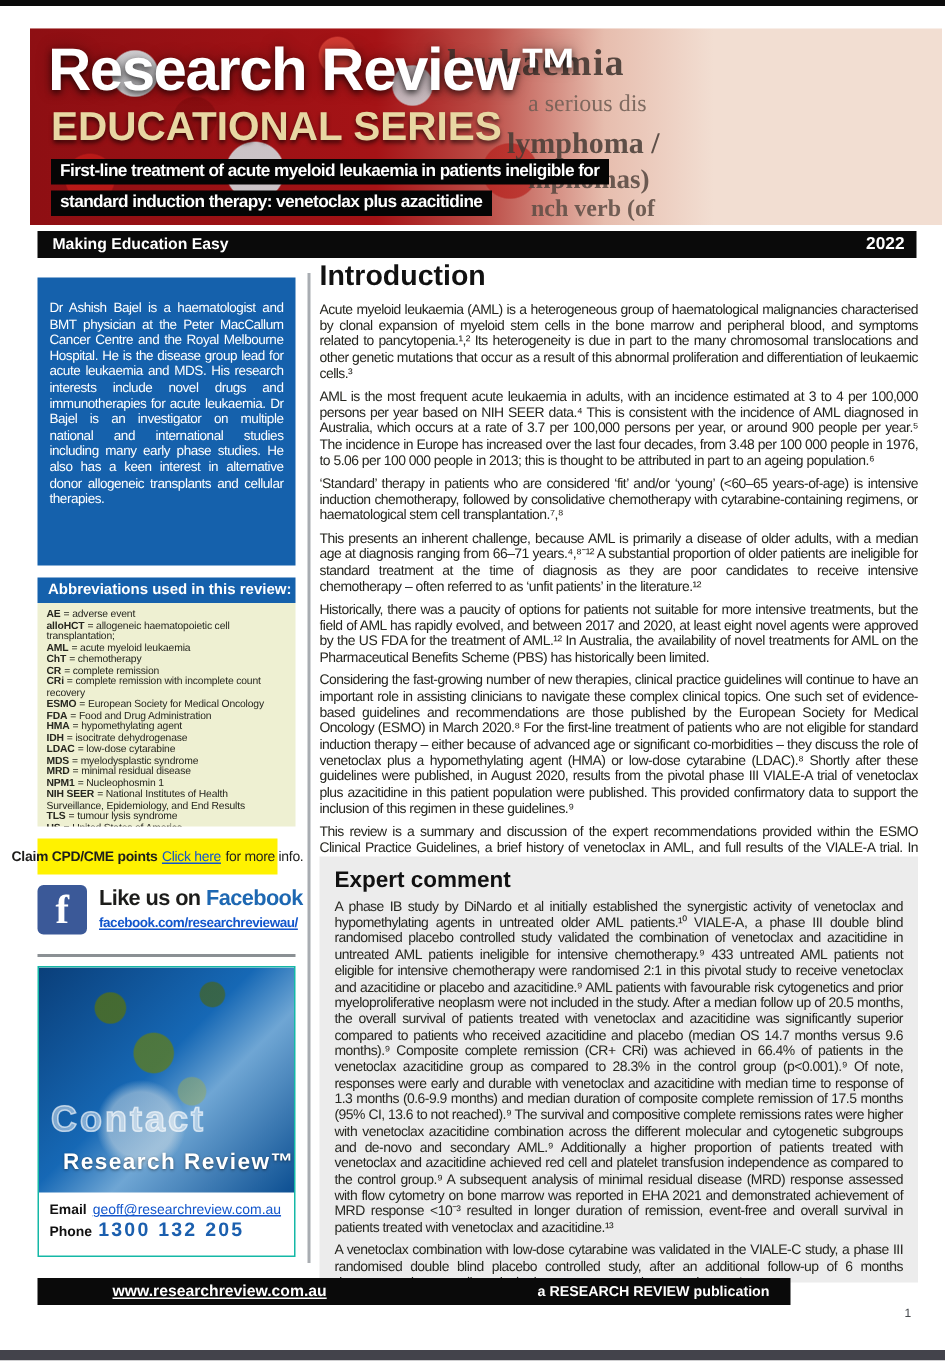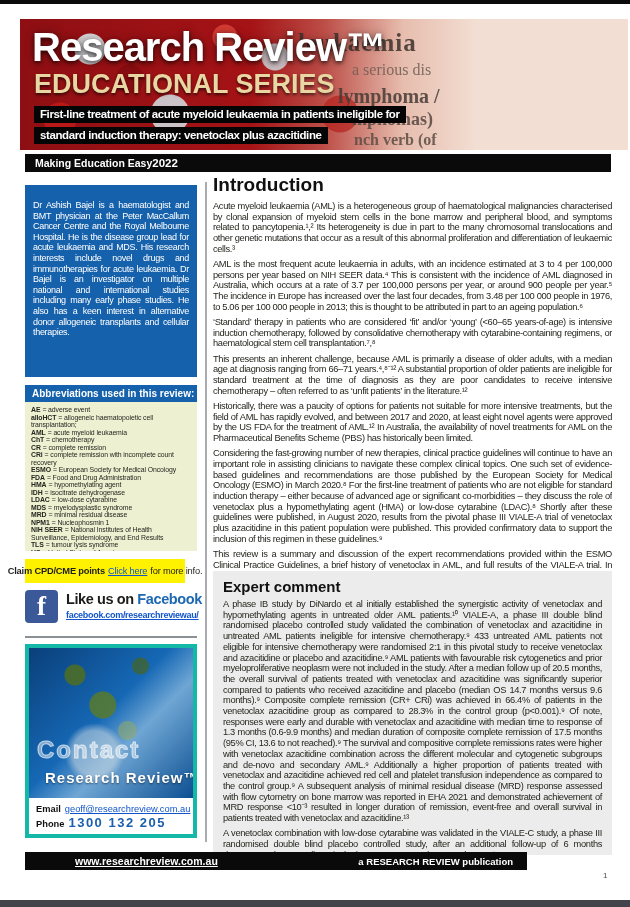--- a/index.html
+++ b/index.html
@@ -52,21 +52,21 @@
     background:#050505;color:#ffffff;font-weight:bold;
     font-size:11.5px;letter-spacing:-0.4px;
     padding:2px 6px 3px 6px;white-space:nowrap;
   }
   .title-band.l1{top:87px;}
   .title-band.l2{top:108px;}
 
   
   .edu-bar{
     left:25px;top:154px;width:586px;height:18px;background:#0a0a0a;
-    display:flex;align-items:center;justify-content:flex-start;
+    display:flex;align-items:center;justify-content:space-between;
     color:#fff;box-sizing:border-box;padding:0 8px 0 10px;
   }
   .edu-bar .tagline{font-size:10.5px;font-weight:bold;}
   .edu-bar .year{font-size:11.5px;font-weight:bold;}
 
   .footer-bar{
     left:25px;top:852px;width:502px;height:18px;background:#0a0a0a;
     display:flex;align-items:center;justify-content:space-between;
     color:#fff;box-sizing:border-box;padding:0 14px 0 50px;
   }
@@ -124,21 +124,21 @@
     font-family:"Liberation Serif",serif;
   }
   .fb-like{font-size:14.5px;font-weight:bold;letter-spacing:-0.4px;white-space:nowrap;}
   .fb-brand{color:#1e68b2;margin-top:36px;}
   .fb-url{font-size:9px;font-weight:bold;color:#1155cc;text-decoration:underline;letter-spacing:-0.3px;display:block;margin-top:2px;}
 
   .fb-divider{left:25px;top:636px;width:172px;height:2px;background:#8b9094;}
 
   .contact-box{
     left:25px;top:644px;width:172px;height:194px;background:#fff;
-    border:4px solid #14b8a6;box-sizing:border-box;overflow:hidden;
+    border:1px solid #14b8a6;box-sizing:border-box;overflow:hidden;
   }
   .contact-photo{
     width:100%;height:150px;position:relative;
     background:
       radial-gradient(circle at 28% 18%, rgba(78,110,32,0.85) 0 10px, rgba(78,110,32,0) 11px),
       radial-gradient(circle at 45% 38%, rgba(92,124,36,0.8) 0 13px, rgba(92,124,36,0) 14px),
       radial-gradient(circle at 68% 12%, rgba(70,100,30,0.7) 0 8px, rgba(70,100,30,0) 9px),
       radial-gradient(circle at 60% 55%, rgba(150,170,90,0.5) 0 9px, rgba(150,170,90,0) 10px),
       radial-gradient(circle at 40% 70%, rgba(200,215,225,0.55) 0 22px, rgba(200,215,225,0) 30px),
       linear-gradient(135deg,#0a3f7a 0%, #1668b5 45%, #6fa6d4 62%, #0c4f92 100%);

